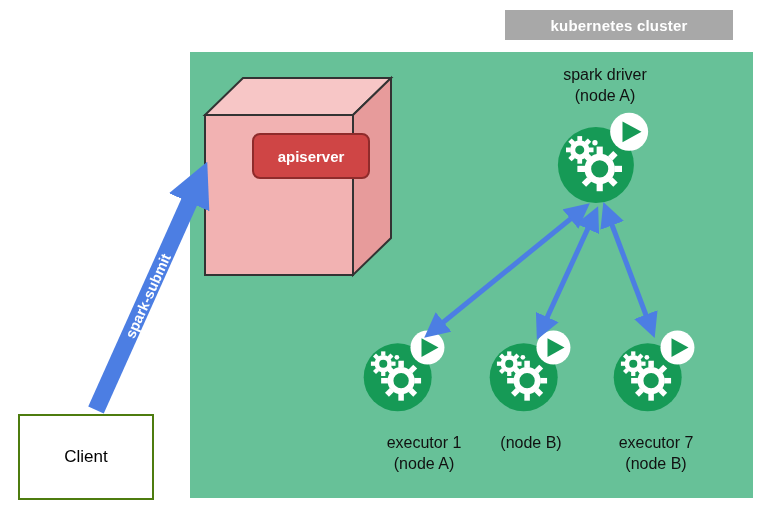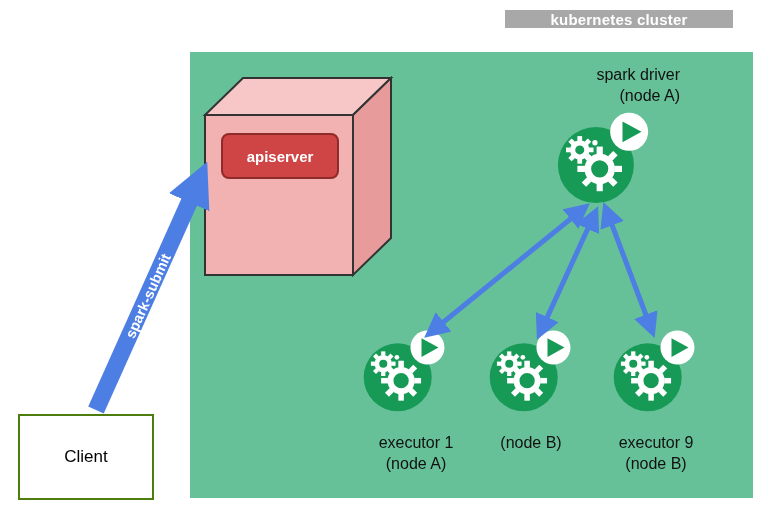--- a/index.html
+++ b/index.html
@@ -5,35 +5,35 @@
   html,body{margin:0;padding:0;background:#fff;}
   .canvas{
     position:relative;width:761px;height:516px;background:#fff;
     font-family:"Liberation Sans",sans-serif;overflow:hidden;
   }
   .cluster{
     position:absolute;left:190px;top:52px;width:563px;height:446px;
     background:#67c198;
   }
   .cluster-label{
-    position:absolute;left:505px;top:10px;width:228px;height:18px;
+    position:absolute;left:505px;top:10px;width:228px;height:30px;
     background:#a8a8a8;color:#fff;font-weight:bold;font-size:15px;
     display:flex;align-items:center;justify-content:center;letter-spacing:.2px;
   }
   .cube{position:absolute;left:200px;top:70px;}
   .redbox{
     position:absolute;width:114px;height:42px;background:#cf4545;
     border:2px solid #8f2b2b;border-radius:8px;color:#fff;font-weight:bold;
-    font-size:15px;display:flex;align-items:center;justify-content:center;
+    font-size:15px;display:flex;align-items:center;justify-content:center;margin-left:31px;
   }
   .apiserver{left:221px;top:133px;}
   .scheduler{left:221px;top:207px;}
   .lbl{position:absolute;text-align:center;color:#111;font-size:16px;line-height:21px;}
-  .driver-label{left:530px;top:64px;width:150px;text-align:right;}
-  .exec-label-1{left:346px;top:432px;width:140px;}
+  .driver-label{left:530px;top:64px;width:150px;}
+  .exec-label-1{left:354px;top:432px;width:140px;}
   .exec-label-2{left:461px;top:432px;width:140px;}
   .exec-label-3{left:586px;top:432px;width:140px;}
   .pod{position:absolute;}
   .driver-pod{left:556px;top:110px;width:95px;height:95px;}
   .exec-pod-1{left:362px;top:328px;width:85px;height:85px;}
   .exec-pod-2{left:488px;top:328px;width:85px;height:85px;}
   .exec-pod-3{left:612px;top:328px;width:85px;height:85px;}
   .client-box{
     position:absolute;left:18px;top:414px;width:132px;height:82px;
     background:#fff;border:2px solid #4d7c0f;display:flex;align-items:center;
@@ -112,21 +112,21 @@
     </svg>
 
   <div class="lbl exec-label-1">
     <div>executor 1</div>
     <div>(node A)</div>
   </div>
   <div class="lbl exec-label-2">
     <div>(node B)</div>
   </div>
   <div class="lbl exec-label-3">
-    <div>executor 9</div>
+    <div>executor 7</div>
     <div>(node B)</div>
   </div>
 
   <div class="client-box">
     <span>Client</span>
   </div>
 
   <svg class="overlay" width="761" height="516" viewBox="0 0 761 516">
     <defs>
       <marker id="ah" viewBox="0 0 10 10" refX="7" refY="5" markerWidth="5" markerHeight="5" orient="auto-start-reverse">

